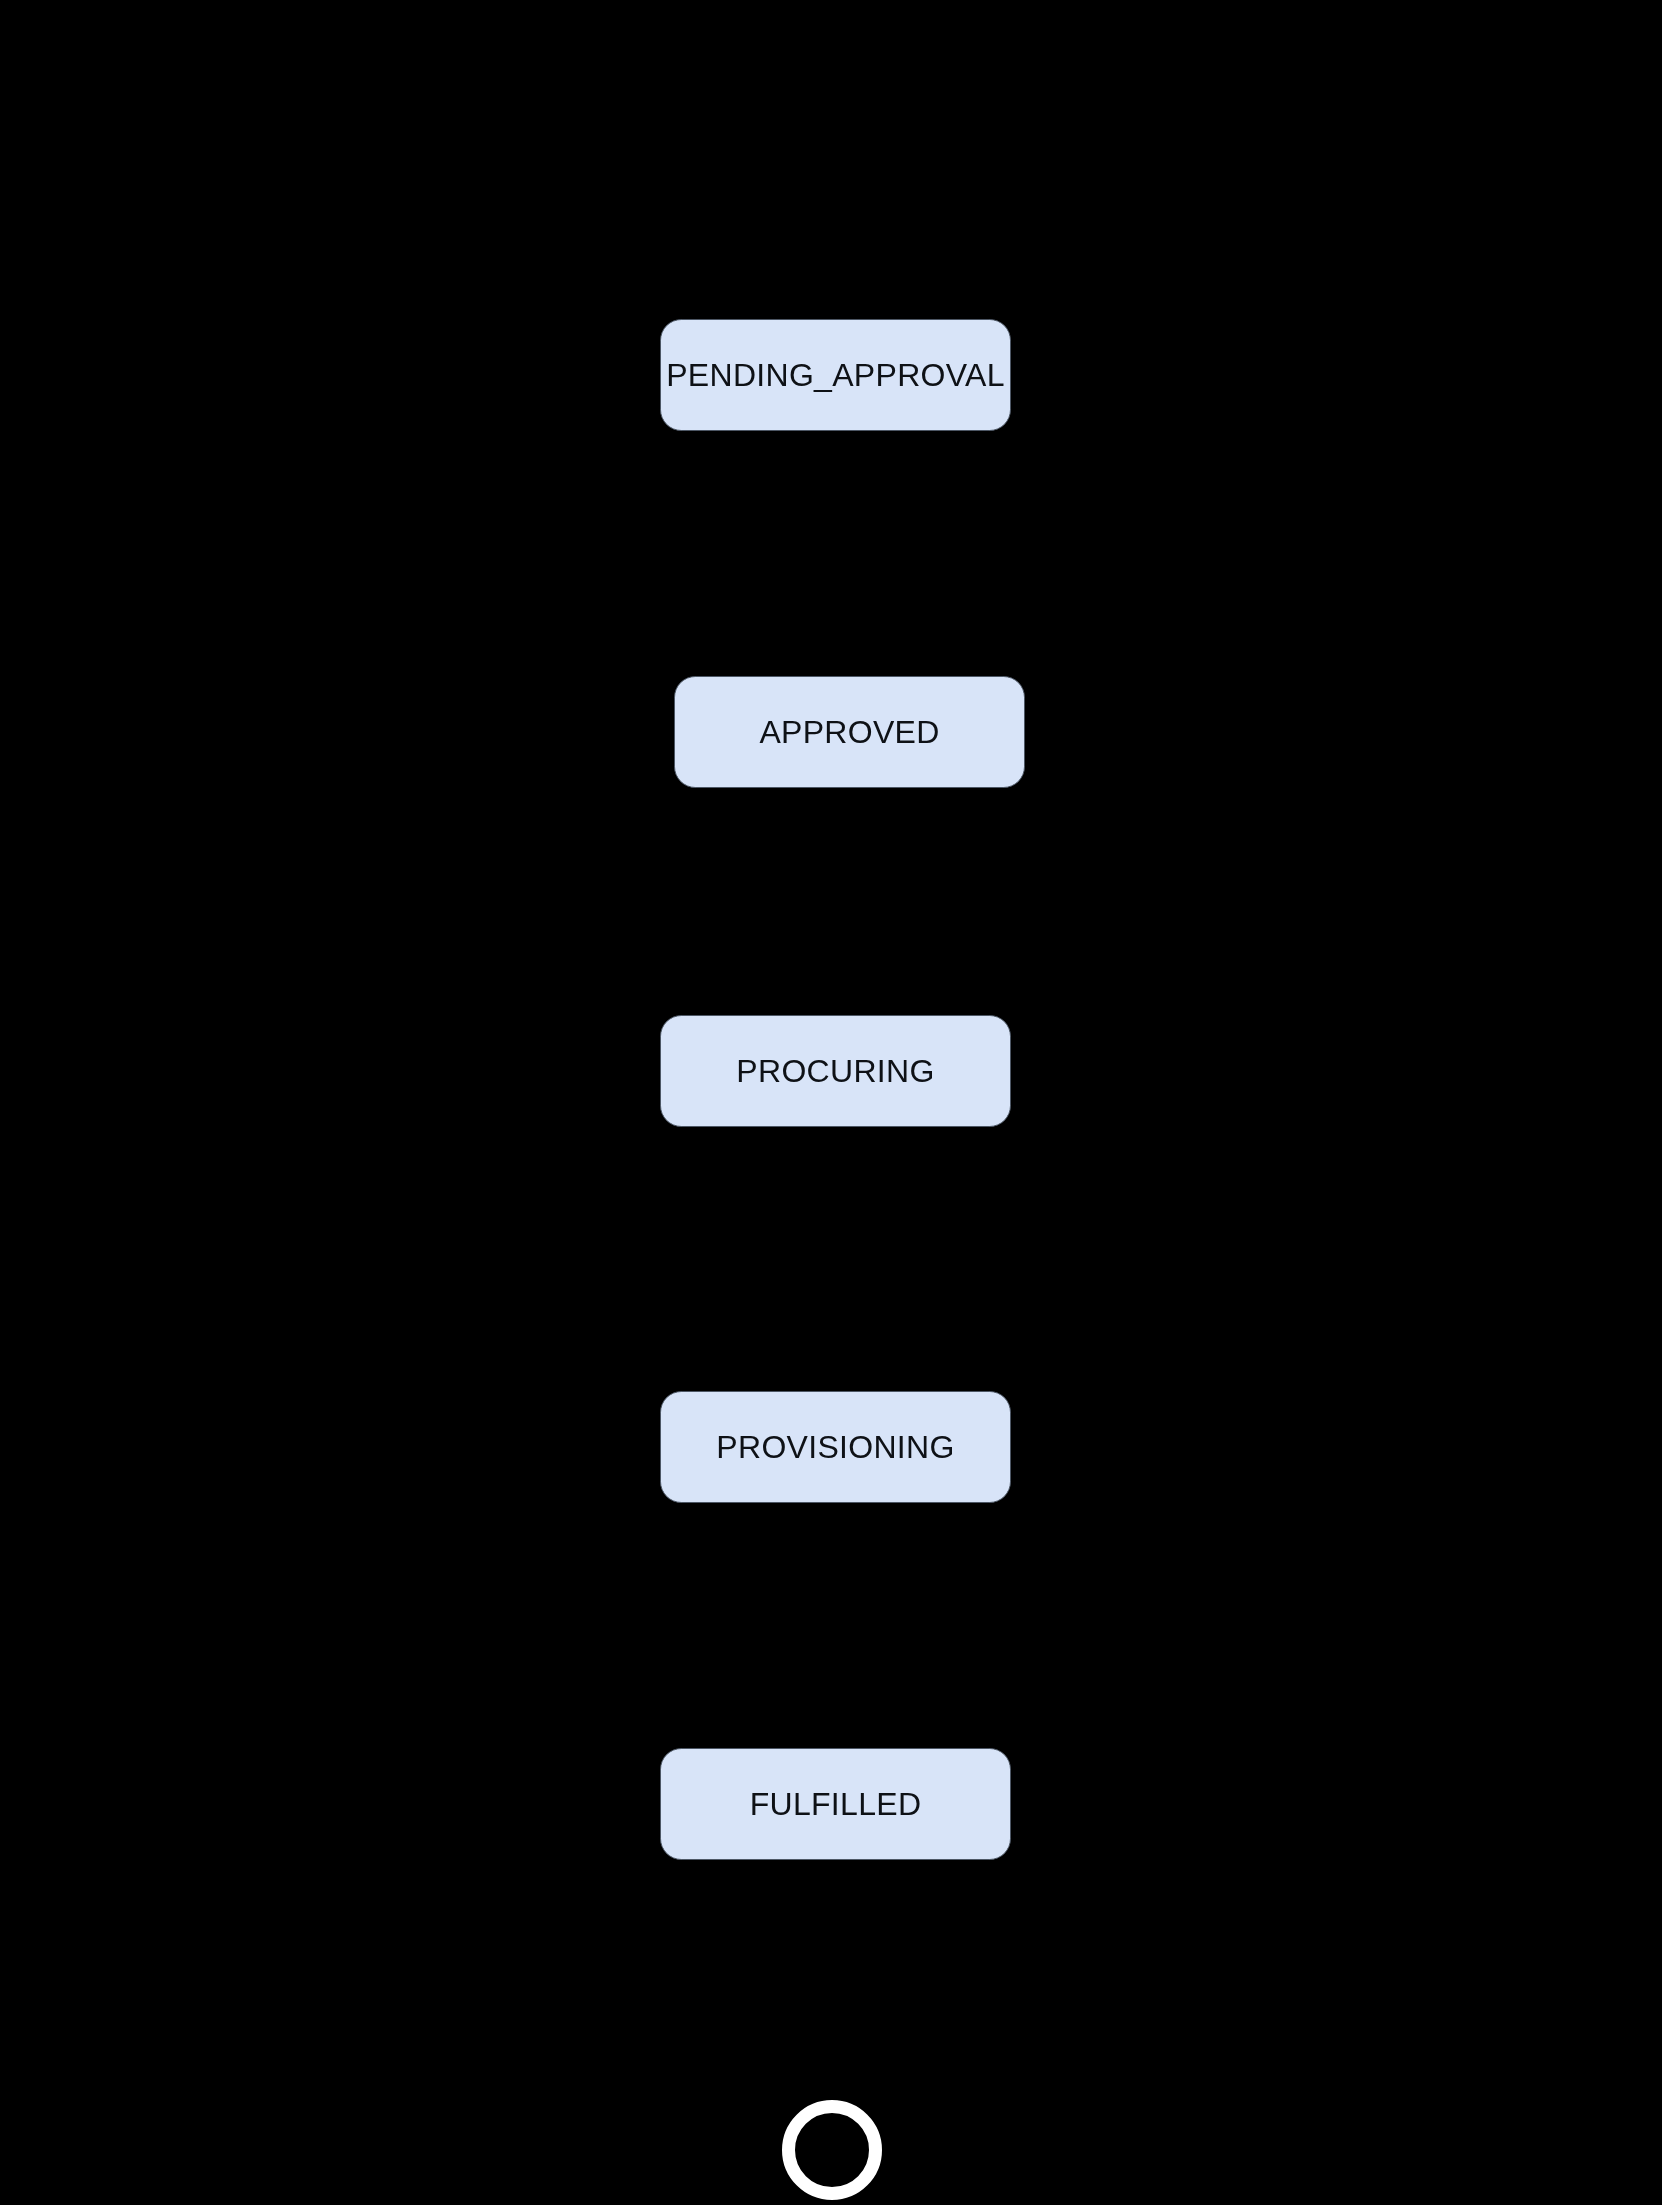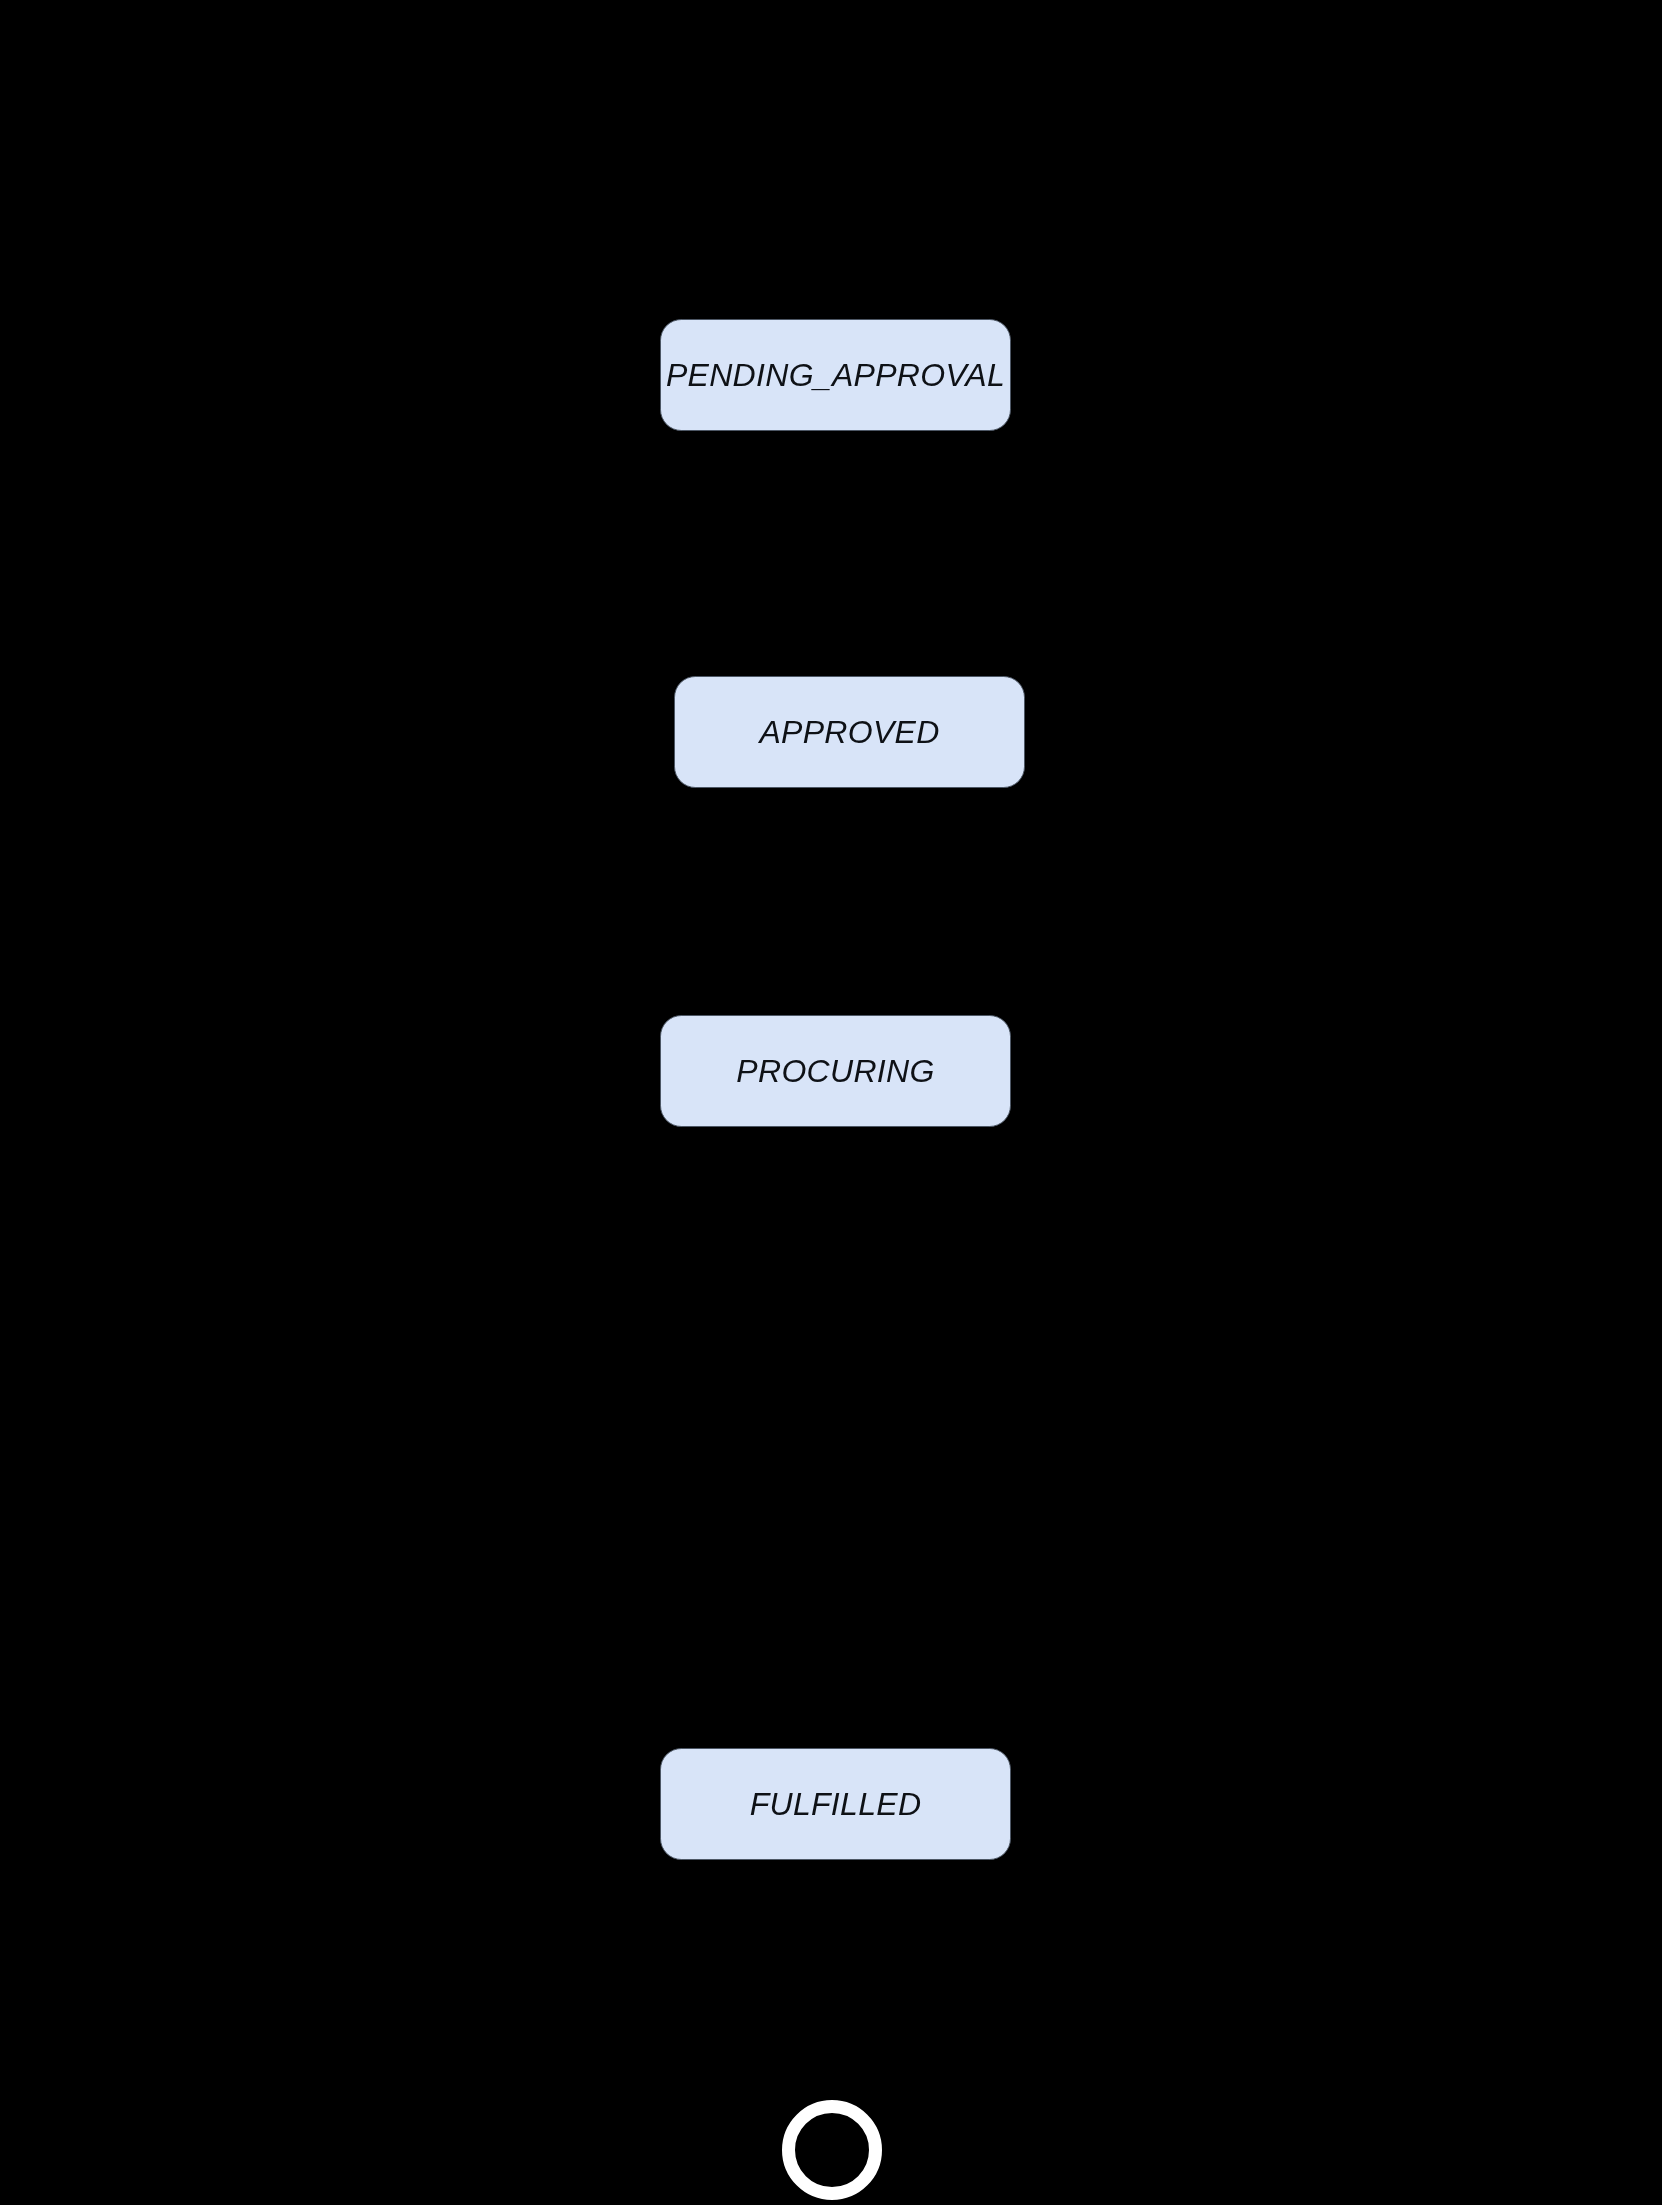--- a/index.html
+++ b/index.html
@@ -10,21 +10,20 @@
     width: 1662px;
     height: 2205px;
     background: var(--background, #000000);
     font-family: "Liberation Sans", sans-serif;
     position: relative;
     overflow: hidden;
   }
   .diagram-canvas {
     position: absolute;
     inset: 0;
-    font-style: italic;
   }
   .state-node {
     position: absolute;
     left: 660px;
     width: 351px;
     height: 112px;
     box-sizing: border-box;
     background: var(--node-fill, #d8e4f8);
     border: 1.8px solid var(--node-border, #4d5765);
     border-radius: 21.4px;
@@ -66,20 +65,23 @@
   </div>
 
   <div class="state-node n1">
     <span class="state-label">APPROVED</span>
   </div>
 
   <div class="state-node n2">
     <span class="state-label">PROCURING</span>
   </div>
 
+  <div class="state-node n3">
+    <span class="state-label">PROVISIONING</span>
+  </div>
 
   <div class="state-node n4">
     <span class="state-label">FULFILLED</span>
   </div>
 
   <div class="final-ring"></div>
 
 </div>
 
 

